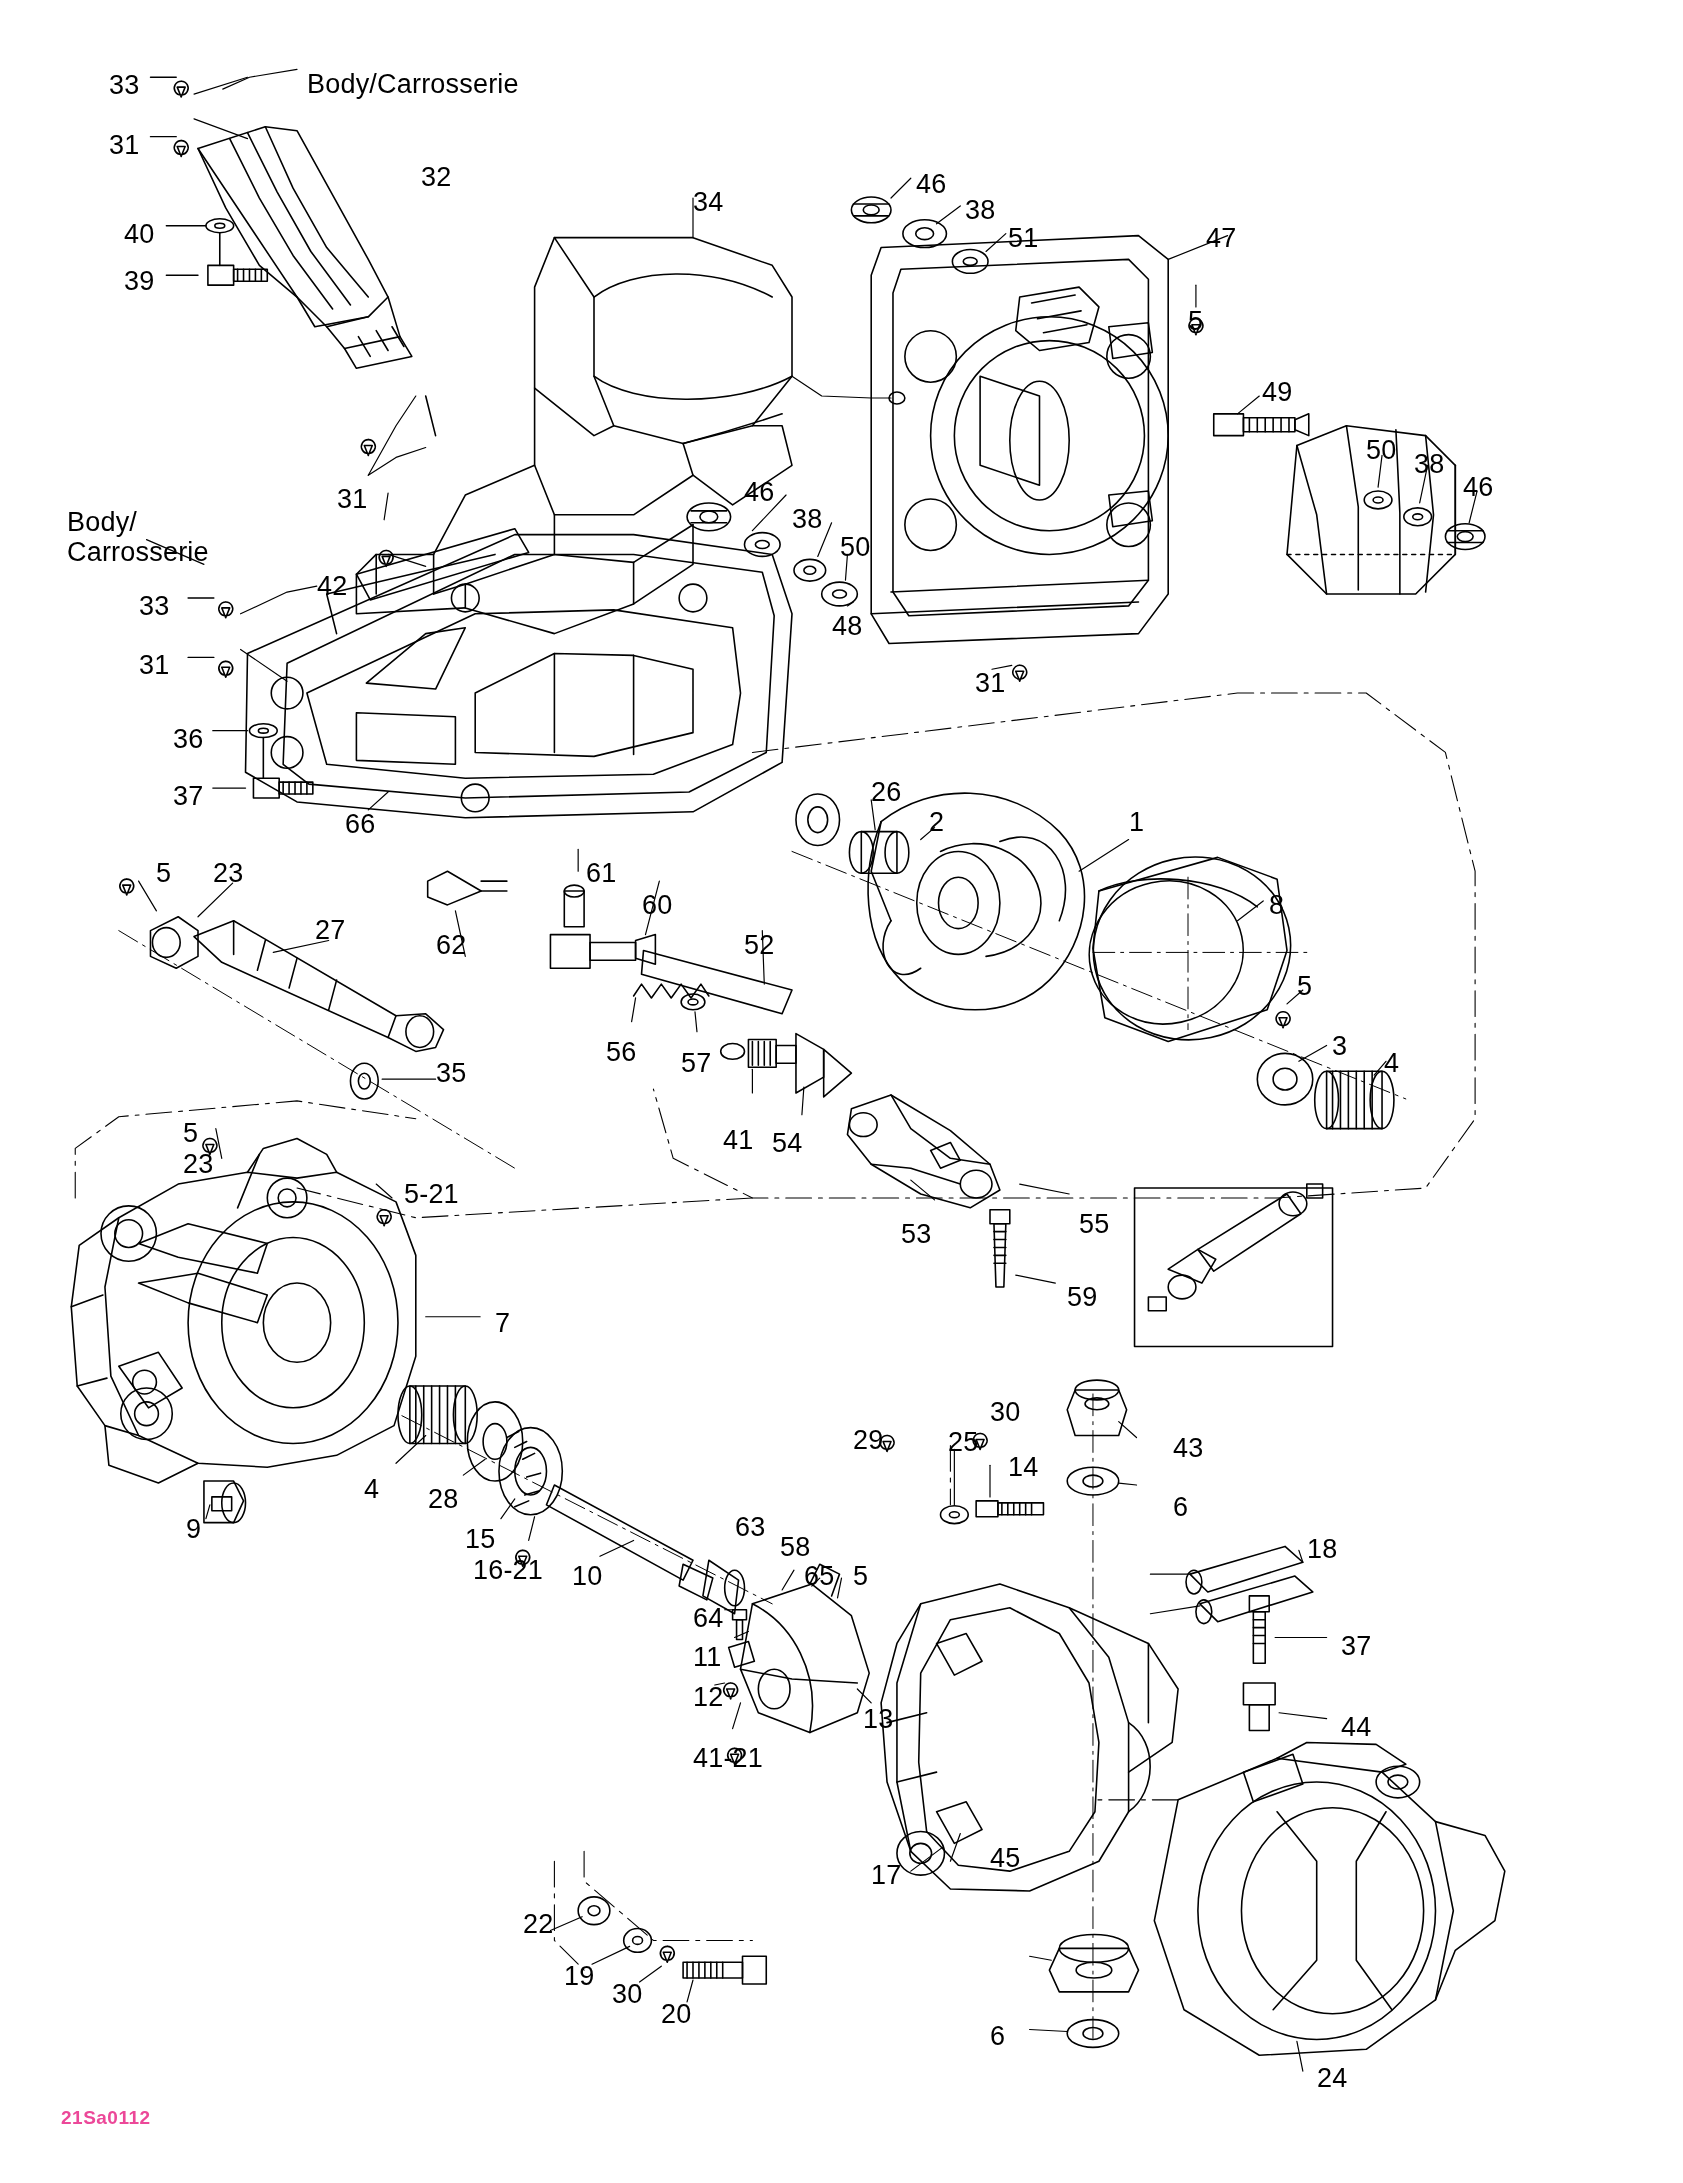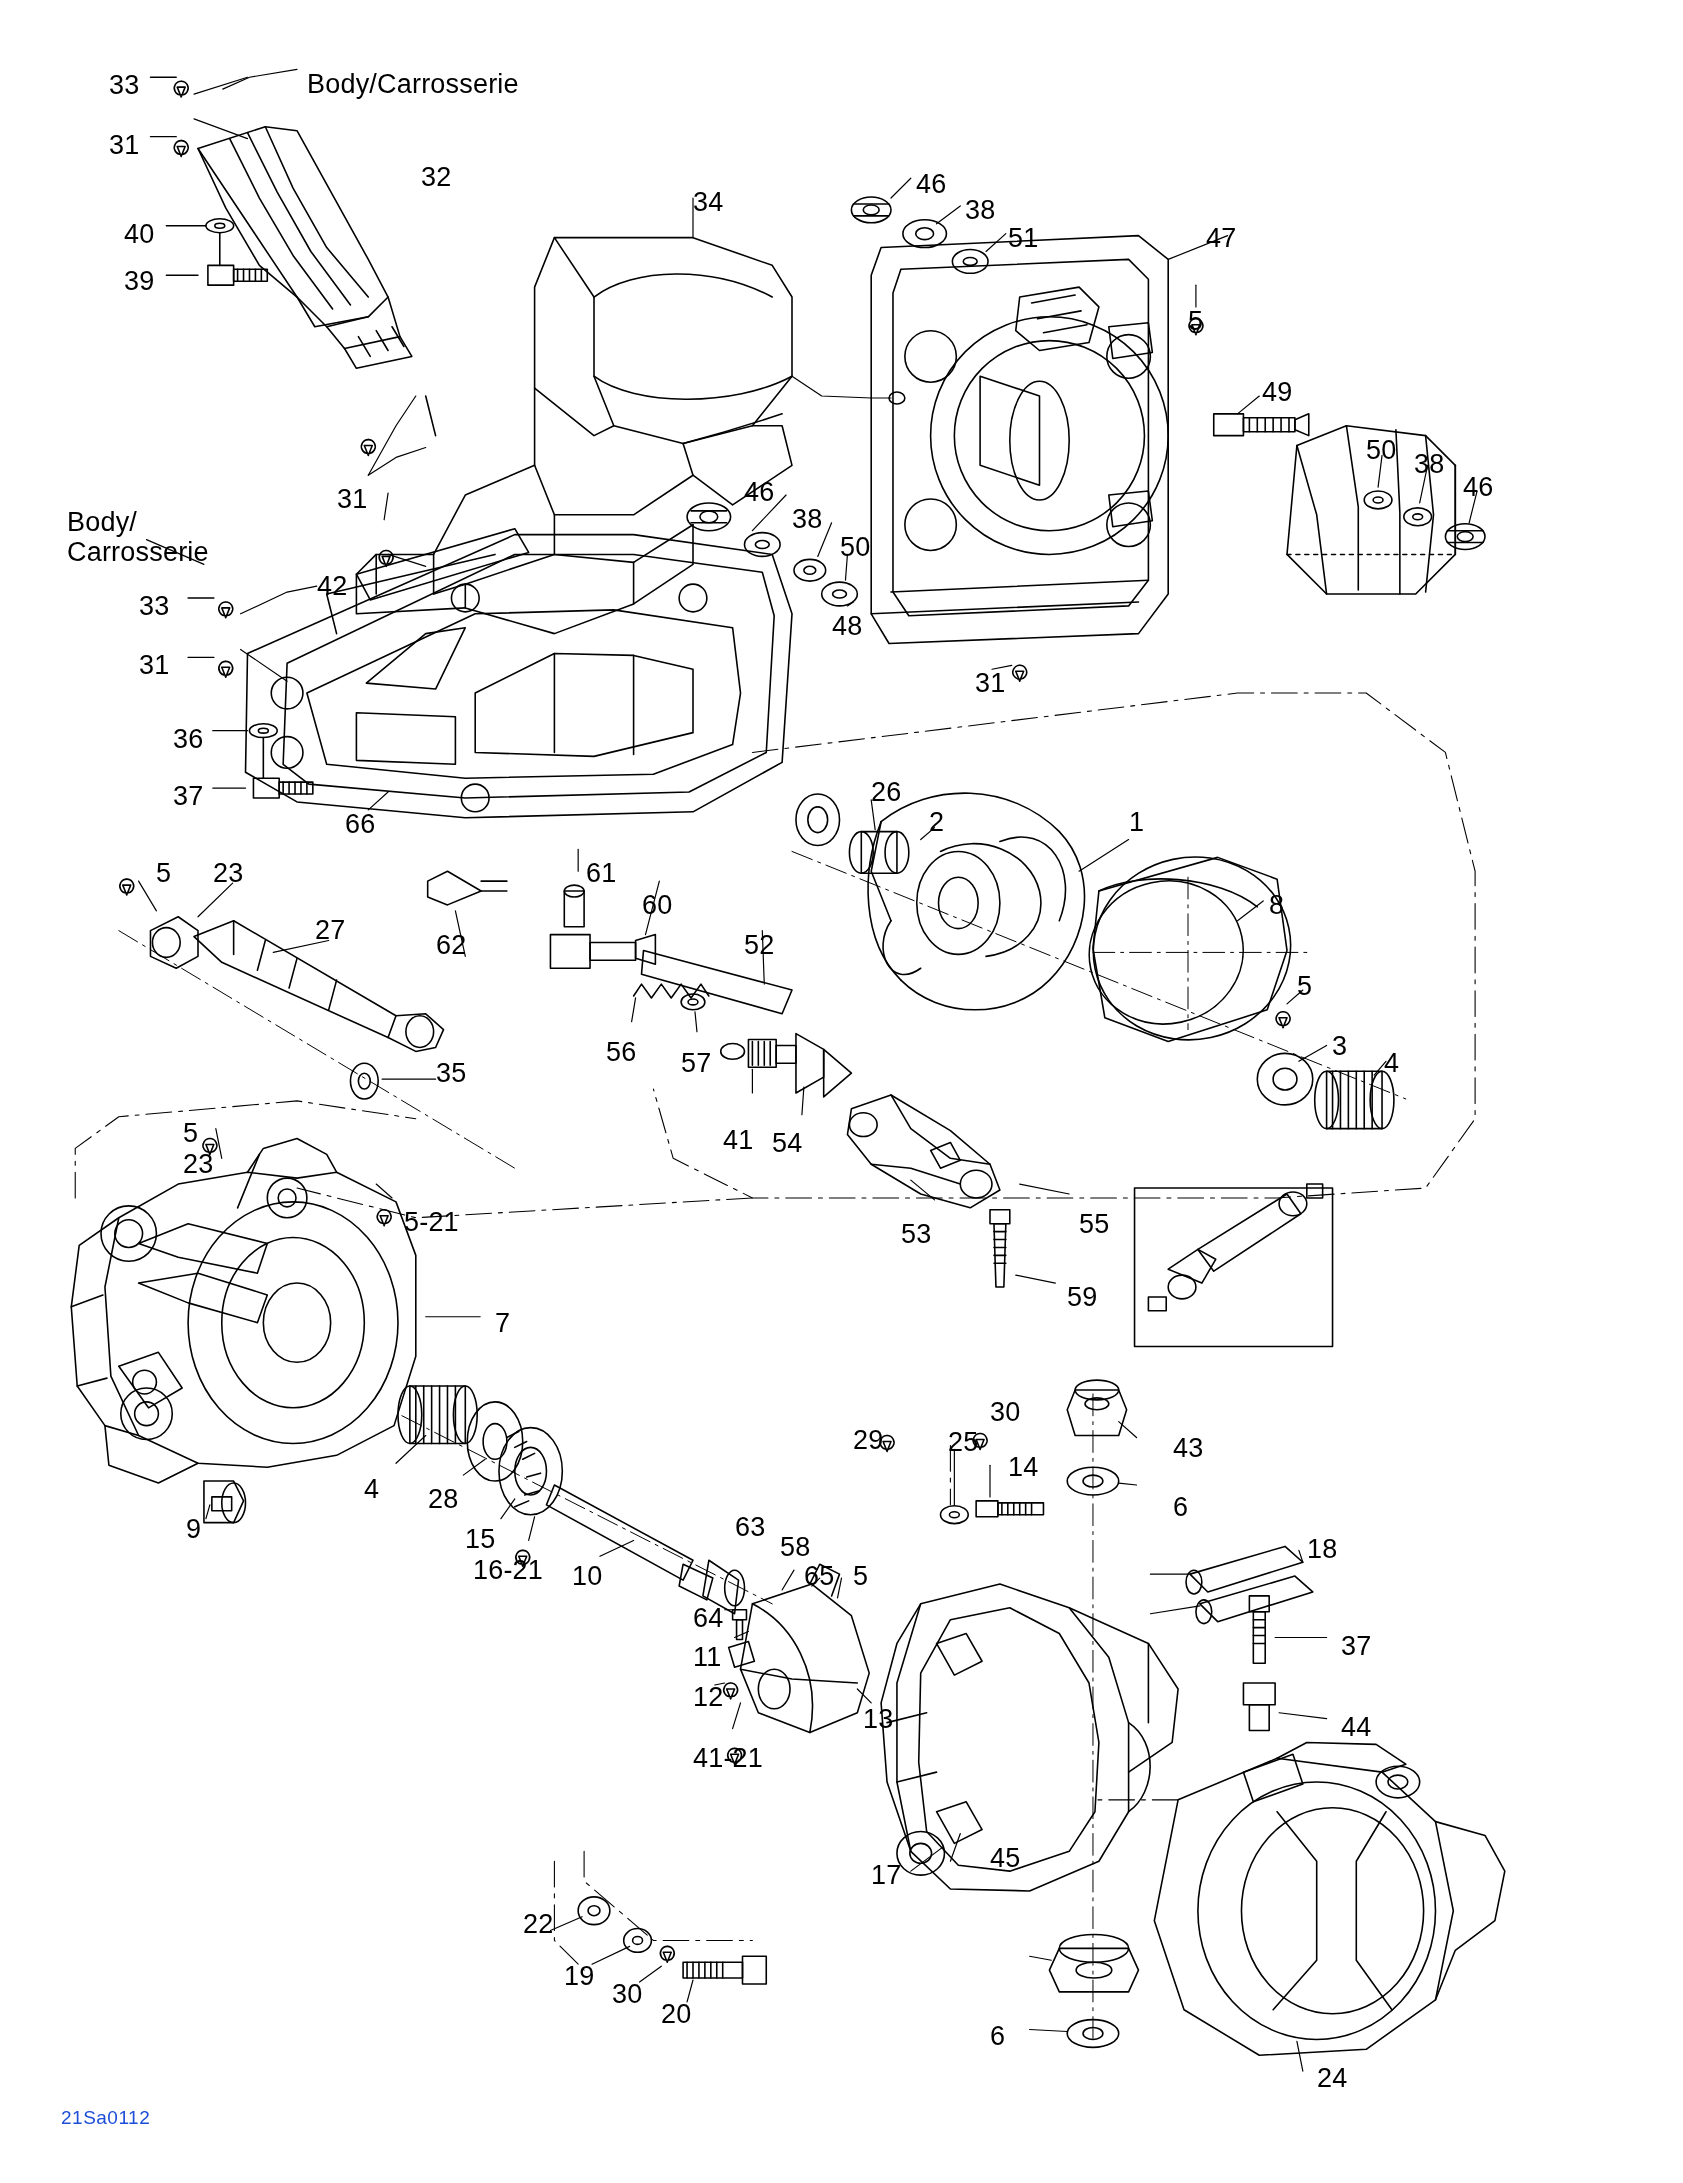--- a/index.html
+++ b/index.html
@@ -36,22 +36,23 @@
   }
   .callout.multi {
     line-height: 1.12;
   }
   .diagram-code {
     position: absolute;
     left: 61px;
     top: 2107px;
     font-family: "Liberation Sans", sans-serif;
     font-size: 19px;
-    color: #1d4ed8;
+    color: #ec4899;
     letter-spacing: 0.5px;
+    font-weight: bold;
   }
 </style>
 </head>
 <body>
 
 <div id="diagram-root">
 
   <svg id="parts-svg" viewBox="0 0 1700 2206" xmlns="http://www.w3.org/2000/svg">
     <g fill="none" stroke="#000000" stroke-width="1.6" stroke-linecap="round" stroke-linejoin="round">
 
@@ -580,21 +581,21 @@
   <div class="callout" style="left:634px; top:891px;margin-left:8px;">60</div>
   <div class="callout" style="left:436px; top:931px;">62</div>
   <div class="callout" style="left:744px; top:931px;">52</div>
   <div class="callout" style="left:606px; top:1038px;">56</div>
   <div class="callout" style="left:681px; top:1049px;">57</div>
   <div class="callout" style="left:723px; top:1126px;">41</div>
   <div class="callout" style="left:772px; top:1129px;">54</div>
   <div class="callout" style="left:436px; top:1059px;">35</div>
   <div class="callout" style="left:183px; top:1119px;">5</div>
   <div class="callout" style="left:183px; top:1150px;">23</div>
-  <div class="callout" style="left:404px; top:1180px;margin-top:28px;">5-21</div>
+  <div class="callout" style="left:404px; top:1180px;">5-21</div>
   <div class="callout" style="left:901px; top:1220px;">53</div>
   <div class="callout" style="left:1079px; top:1210px;">55</div>
   <div class="callout" style="left:1067px; top:1283px;">59</div>
   <div class="callout" style="left:495px; top:1309px;">7</div>
   <div class="callout" style="left:364px; top:1475px;">4</div>
   <div class="callout" style="left:186px; top:1515px;">9</div>
   <div class="callout" style="left:428px; top:1485px;">28</div>
   <div class="callout" style="left:465px; top:1525px;">15</div>
   <div class="callout" style="left:473px; top:1556px;">16-21</div>
   <div class="callout" style="left:572px; top:1562px;">10</div>

